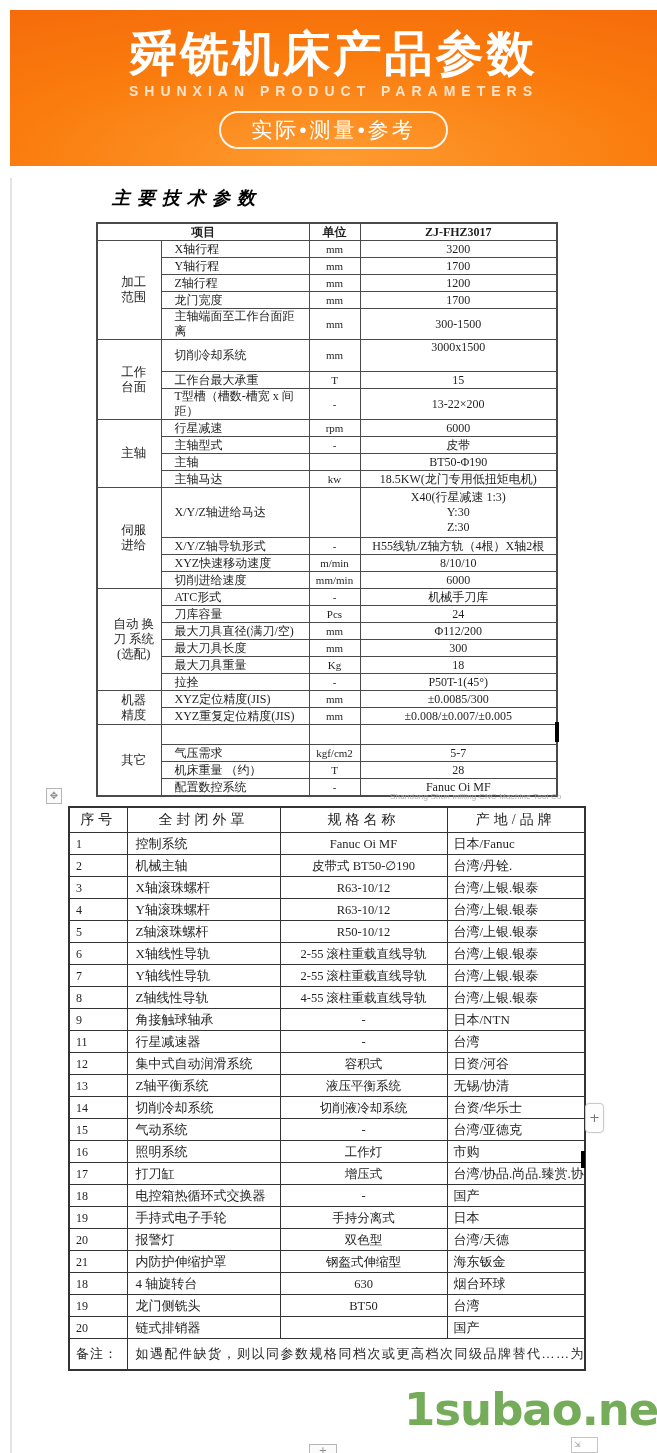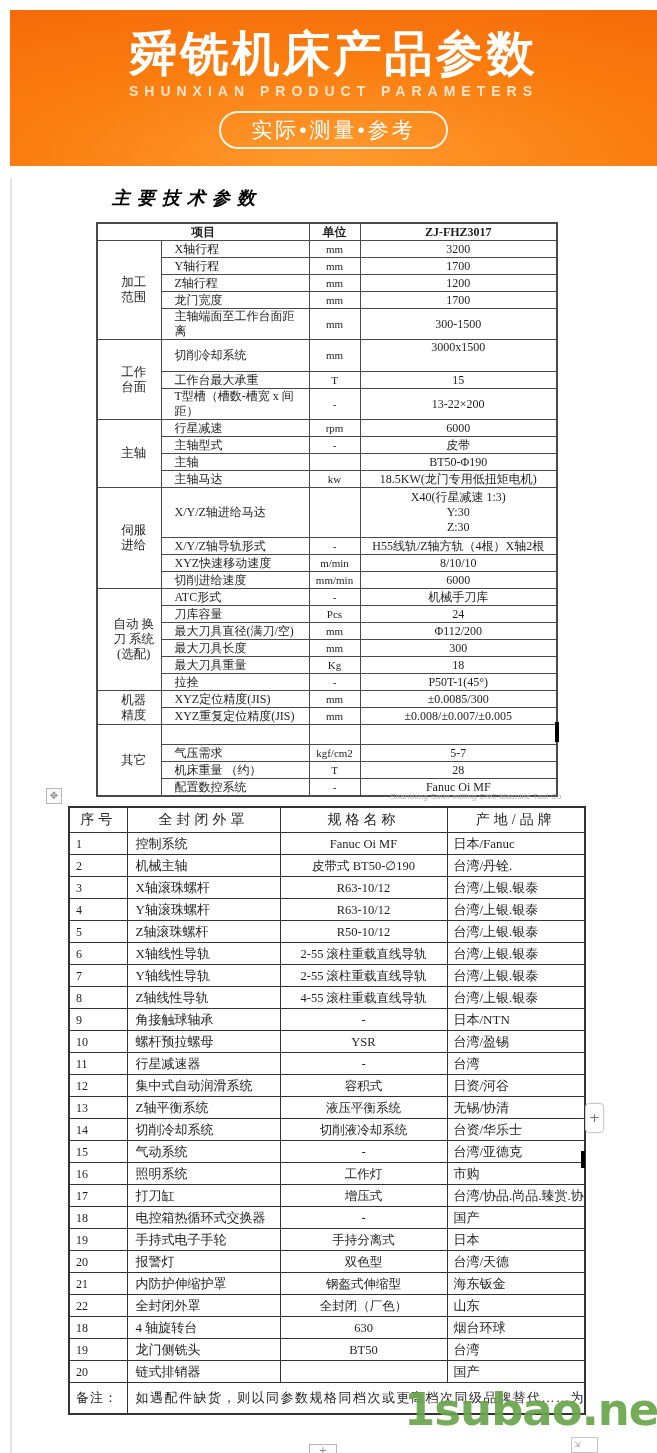--- a/index.html
+++ b/index.html
@@ -364,26 +364,20 @@
         <td class="spec">4-55 滚柱重载直线导轨</td>
         <td class="origin">台湾/上银.银泰</td>
       </tr>
       <tr>
         <td class="no">9</td>
         <td class="item">角接触球轴承</td>
         <td class="spec">-</td>
         <td class="origin">日本/NTN</td>
       </tr>
       <tr>
-        <td class="no">10</td>
-        <td class="item">螺杆预拉螺母</td>
-        <td class="spec">YSR</td>
-        <td class="origin">台湾/盈锡</td>
-      </tr>
-      <tr>
         <td class="no">11</td>
         <td class="item">行星减速器</td>
         <td class="spec">-</td>
         <td class="origin">台湾</td>
       </tr>
       <tr>
         <td class="no">12</td>
         <td class="item">集中式自动润滑系统</td>
         <td class="spec">容积式</td>
         <td class="origin">日资/河谷</td>
@@ -434,26 +428,20 @@
         <td class="no">20</td>
         <td class="item">报警灯</td>
         <td class="spec">双色型</td>
         <td class="origin">台湾/天德</td>
       </tr>
       <tr>
         <td class="no">21</td>
         <td class="item">内防护伸缩护罩</td>
         <td class="spec">钢盔式伸缩型</td>
         <td class="origin">海东钣金</td>
-      </tr>
-      <tr>
-        <td class="no">22</td>
-        <td class="item">全封闭外罩</td>
-        <td class="spec">全封闭（厂色）</td>
-        <td class="origin">山东</td>
       </tr>
       <tr>
         <td class="no">18</td>
         <td class="item">4 轴旋转台</td>
         <td class="spec">630</td>
         <td class="origin">烟台环球</td>
       </tr>
       <tr>
         <td class="no">19</td>
         <td class="item">龙门侧铣头</td>

